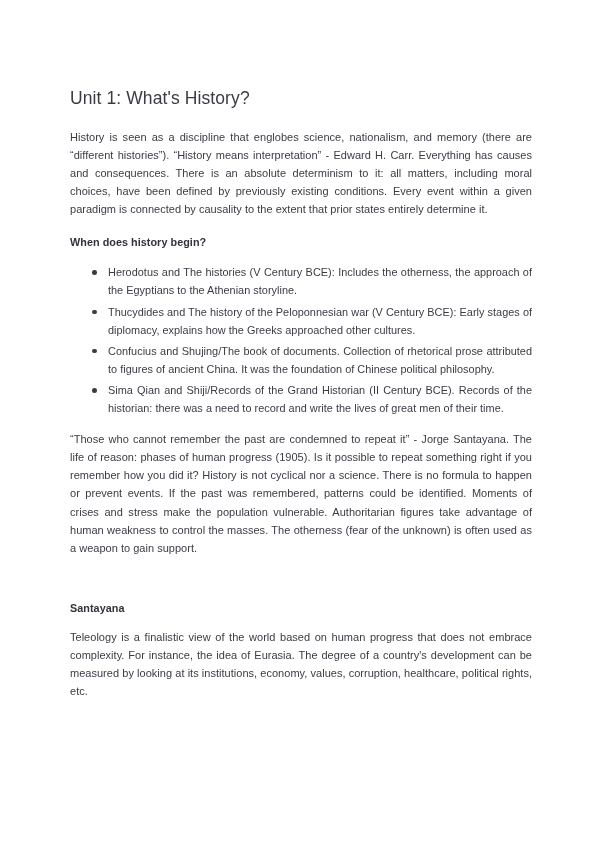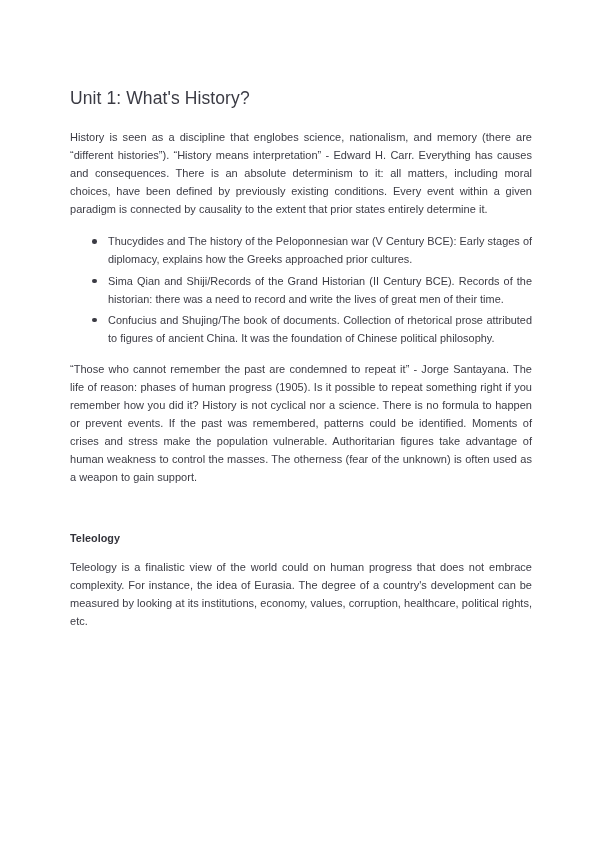--- a/index.html
+++ b/index.html
@@ -98,28 +98,30 @@
 </head>
 <body>
 
 <div id="page">
   <div id="content">
 
     <h1 class="doc-title">Unit 1: What's History?</h1>
 
     <p class="body-text">History is seen as a discipline that englobes science, nationalism, and memory (there are “different histories”). “History means interpretation” - Edward H. Carr. Everything has causes and consequences. There is an absolute determinism to it: all matters, including moral choices, have been defined by previously existing conditions. Every event within a given paradigm is connected by causality to the extent that prior states entirely determine it.</p>
 
+    <h2 class="section-heading">When does history begin?</h2>
 
 
     <ul class="bullet-list">
-      <li>Thucydides and The history of the Peloponnesian war (V Century BCE): Early stages of diplomacy, explains how the Greeks approached prior cultures.</li>
+      <li>Herodotus and The histories (V Century BCE): Includes the otherness, the approach of the Egyptians to the Athenian storyline.</li>
+      <li>Thucydides and The history of the Peloponnesian war (V Century BCE): Early stages of diplomacy, explains how the Greeks approached other cultures.</li>
+      <li>Confucius and Shujing/The book of documents. Collection of rhetorical prose attributed to figures of ancient China. It was the foundation of Chinese political philosophy.</li>
       <li>Sima Qian and Shiji/Records of the Grand Historian (II Century BCE). Records of the historian: there was a need to record and write the lives of great men of their time.</li>
-      <li>Confucius and Shujing/The book of documents. Collection of rhetorical prose attributed to figures of ancient China. It was the foundation of Chinese political philosophy.</li>
     </ul>
 
     <p class="body-text tight-bottom">“Those who cannot remember the past are condemned to repeat it” - Jorge Santayana. The life of reason: phases of human progress (1905). Is it possible to repeat something right if you remember how you did it? History is not cyclical nor a science. There is no formula to happen or prevent events. If the past was remembered, patterns could be identified. Moments of crises and stress make the population vulnerable. Authoritarian figures take advantage of human weakness to control the masses. The otherness (fear of the unknown) is often used as a weapon to gain support.</p>
 
-    <h2 class="section-heading teleology-heading">Teleology</h2>
+    <h2 class="section-heading teleology-heading">Santayana</h2>
 
-    <p class="body-text">Teleology is a finalistic view of the world could on human progress that does not embrace complexity. For instance, the idea of Eurasia. The degree of a country's development can be measured by looking at its institutions, economy, values, corruption, healthcare, political rights, etc.</p>
+    <p class="body-text">Teleology is a finalistic view of the world based on human progress that does not embrace complexity. For instance, the idea of Eurasia. The degree of a country's development can be measured by looking at its institutions, economy, values, corruption, healthcare, political rights, etc.</p>
 
   </div>
 </div>
 
 </body></html>

